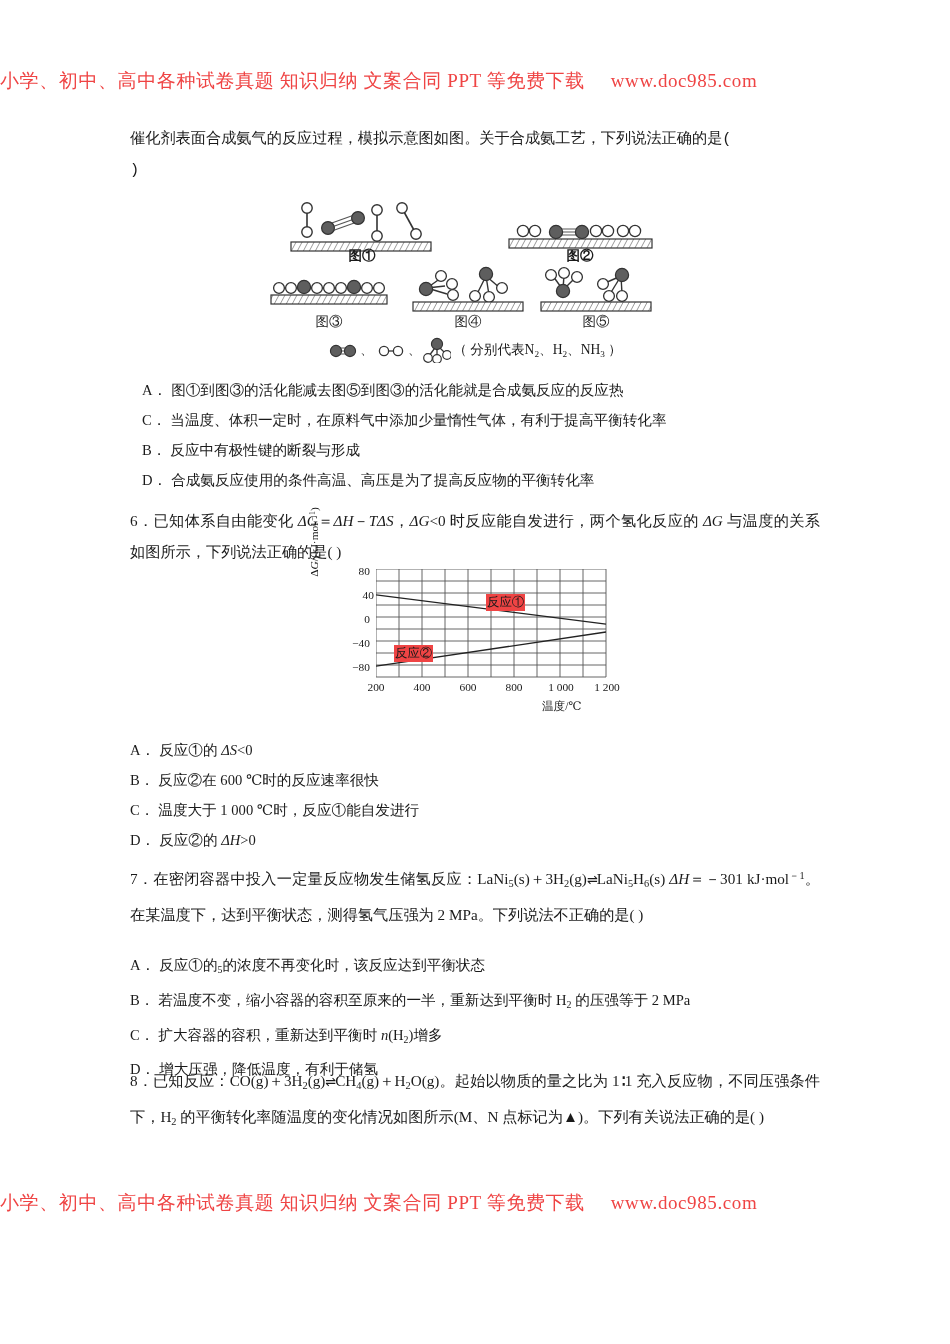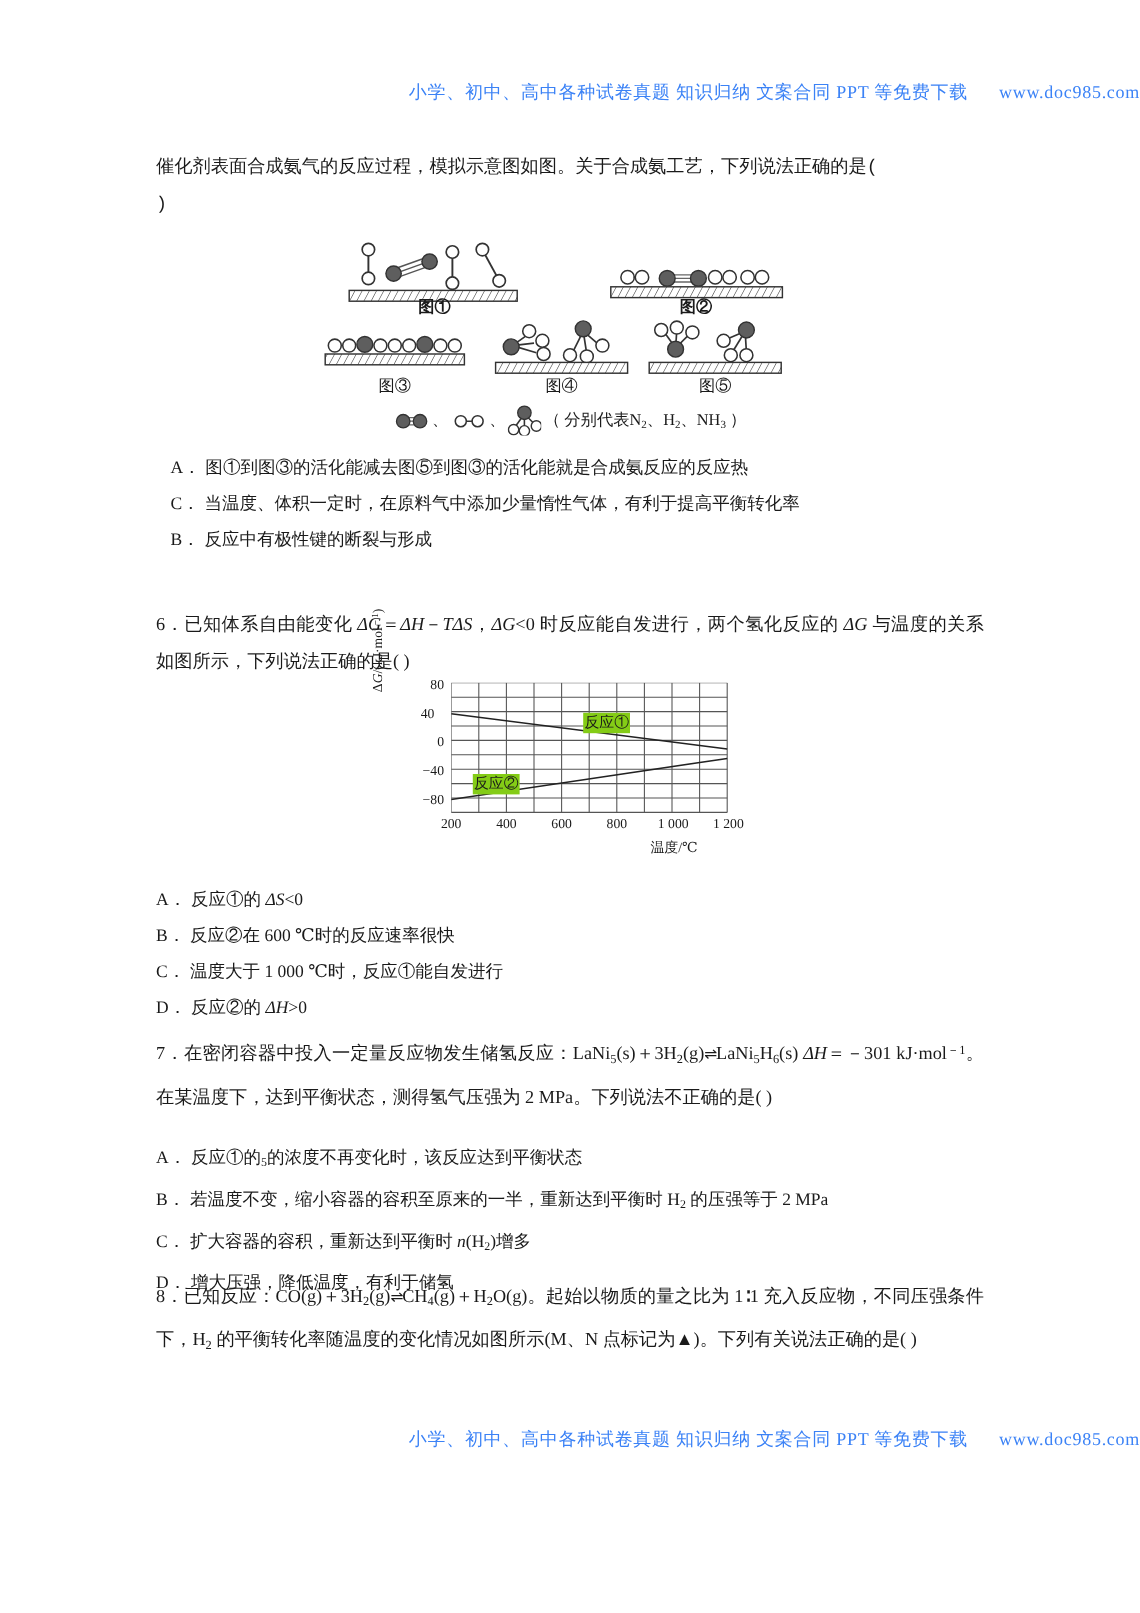--- a/index.html
+++ b/index.html
@@ -7,23 +7,23 @@
     width: 950px; height: 1344px;
     background: #ffffff;
     font-family: "Liberation Serif", "DejaVu Serif", serif;
     color: #1a1a1a;
     overflow: hidden;
   }
   .page { position: relative; width: 950px; height: 1344px; padding: 0 130px; }
 
   .watermark {
     position: absolute; left: 0; right: 0;
-    text-align: right;
-    font-size: 15px;
-    color: #3b82f6;
+    text-align: left;
+    font-size: 19px;
+    color: #ef4444;
     letter-spacing: .6px;
     white-space: nowrap;
   }
   .watermark .url { margin-left: 26px; font-family: "Liberation Serif", serif; }
   .wm-top { top: 68px; }
   .wm-bottom { top: 1190px; }
 
   .body-block { position: absolute; left: 130px; width: 690px; }
 
   p.q {
@@ -67,21 +67,21 @@
   }
   .xlabel {
     position: absolute; right: 4px; bottom: -2px;
     font-size: 11.6px;
   }
   .ytick, .xtick {
     position: absolute; font-size: 11.4px; white-space: nowrap;
   }
   .ytick { text-align: right; width: 34px; }
   .xtick { text-align: center; }
-  .serieslabel { position: absolute; font-size: 12.4px; white-space: nowrap; background: #84cc16; padding: 0 1px; }
+  .serieslabel { position: absolute; font-size: 12.4px; white-space: nowrap; background: #ef4444; padding: 0 1px; }
 </style>
 </head>
 <body>
 
 <div class="page">
 
   <div class="watermark wm-top">
     <span>小学、初中、高中各种试卷真题  知识归纳  文案合同  PPT 等免费下载</span><span class="url">www.doc985.com</span>
   </div>
 
@@ -233,33 +233,34 @@
         <circle cx="24" cy="18" r="4.3" fill="#fff" stroke="#333" stroke-width="1.2"></circle>
       </svg>
       <span><span>（ 分别代表N</span><sub>2</sub><span>、H</span><sub>2</sub><span>、NH</span><sub>3</sub><span> ）</span></span>
     </div>
   </div>
 
   <div class="body-block" style="top:375px;margin-left:12px;">
     <p class="opt"><span class="lbl">A．</span><span>图①到图③的活化能减去图⑤到图③的活化能就是合成氨反应的反应热</span></p>
     <p class="opt"><span class="lbl">C．</span><span>当温度、体积一定时，在原料气中添加少量惰性气体，有利于提高平衡转化率</span></p>
     <p class="opt"><span class="lbl">B．</span><span>反应中有极性键的断裂与形成</span></p>
+    <p class="opt"><span class="lbl">D．</span><span>合成氨反应使用的条件高温、高压是为了提高反应物的平衡转化率</span></p>
   </div>
 
   <div class="body-block" style="top:505px;">
     <p class="q"><span>6．</span><span>已知体系自由能变化 </span><i class="it">ΔG</i><span>＝</span><i class="it">ΔH</i><span>－</span><i class="it">TΔS</i><span>，</span><i class="it">ΔG</i><span>&lt;0 时反应能自发进行，两个氢化反应的 </span><i class="it">ΔG</i><span> 与温度的关系如图所示，下列说法正确的是(      )</span></p>
   </div>
 
   <div class="chart-box" style="top:563px;">
     <div class="chart-inner">
 
       <div class="ylabel"><span>Δ</span><i class="it">G</i><span>/(kJ·mol</span><sup>－1</sup><span>)</span></div>
 
       <div class="ytick" style="left:26px; top:2px;">80</div>
-      <div class="ytick" style="left:18px; top:26px;text-align:right;">40</div>
+      <div class="ytick" style="left:30px; top:26px;text-align:right;">40</div>
       <div class="ytick" style="left:26px; top:50px;">0</div>
       <div class="ytick" style="left:26px; top:74px;">−40</div>
       <div class="ytick" style="left:26px; top:98px;">−80</div>
 
       <svg width="236" height="116" viewBox="0 0 236 116" style="position:absolute;left:66px;top:6px;">
 
         <g stroke="#555" stroke-width="0.9">
           <line x1="0" y1="0" x2="230" y2="0"></line>
           <line x1="0" y1="12" x2="230" y2="12"></line>
           <line x1="0" y1="24" x2="230" y2="24"></line>

